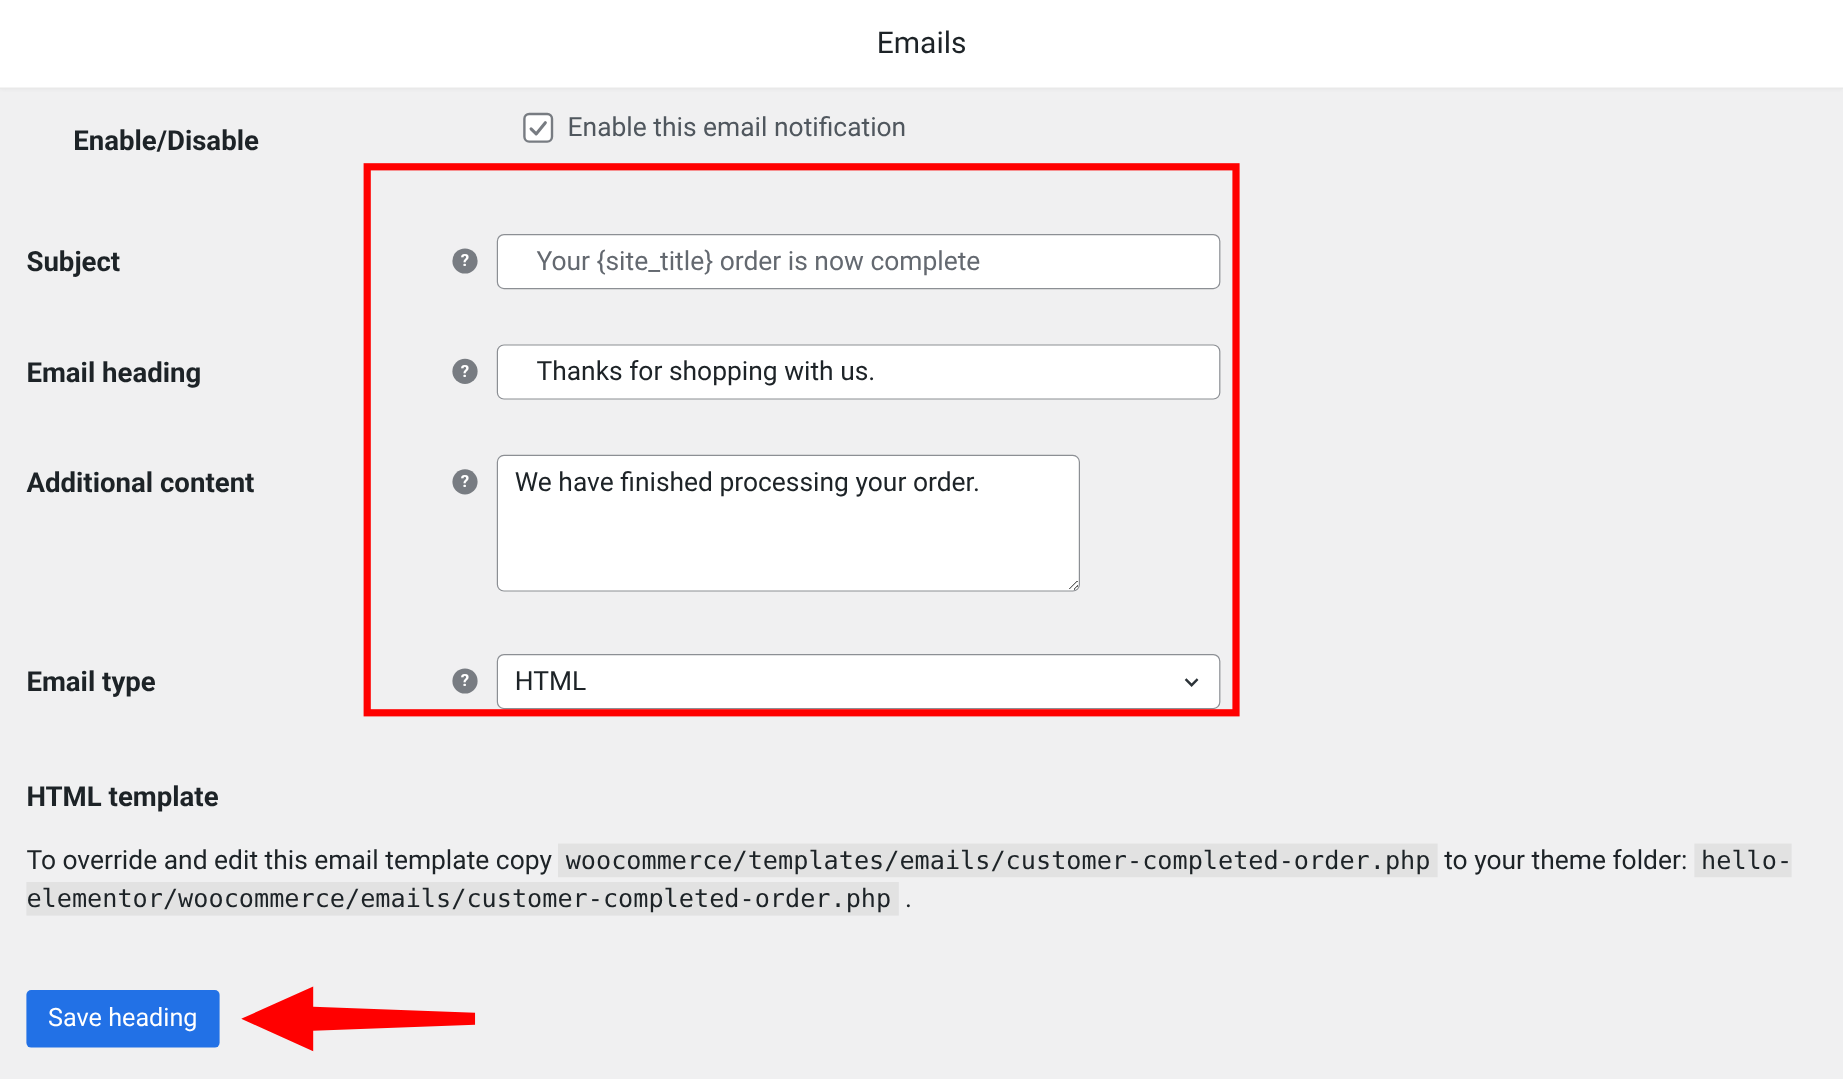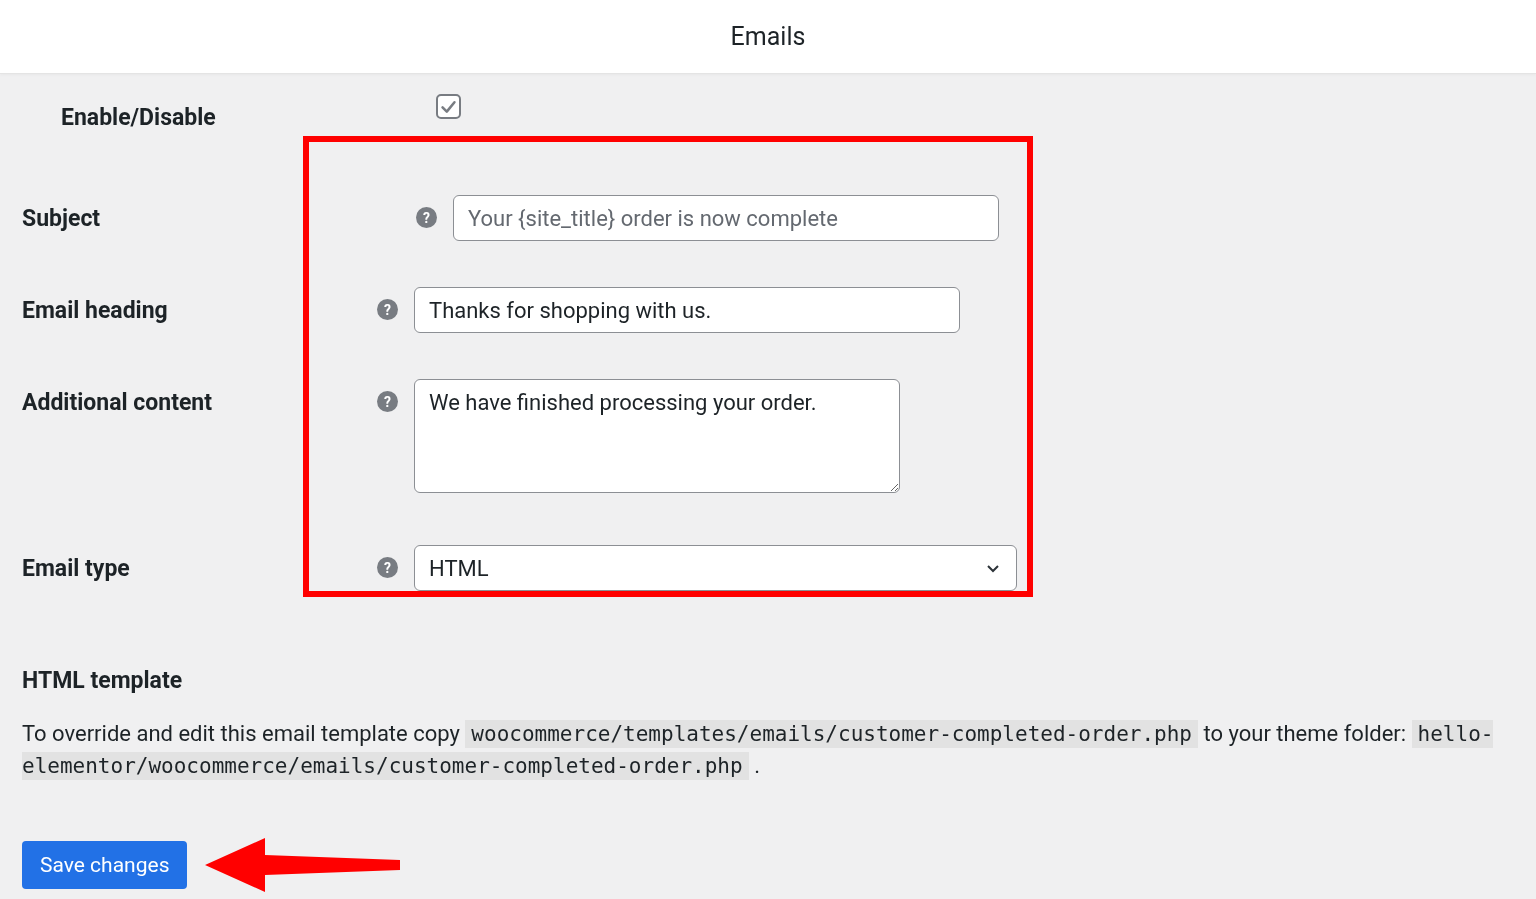--- a/index.html
+++ b/index.html
@@ -56,23 +56,23 @@
       display: flex;
       align-items: center;
       justify-content: center;
       font-size: 14px;
       font-weight: 700;
       flex-shrink: 0;
       margin-top: 12px;
       cursor: help;
     }
     .text-input {
-      width: 546px;
+      width: 603px;
       height: 46px;
-      padding: 8px 14px;
+      padding: 8px 32px;
       border: 1px solid #8c8f94;
       border-radius: 6px;
       font-size: 22px;
       background: #fff;
       color: #1d2327;
       font-family: inherit;
     }
     .text-input::placeholder { color: #646970; }
     .textarea-input {
       width: 486px;
@@ -134,21 +134,21 @@
       font-size: 22px;
       color: #50575e;
     }
     .highlight-box {
       position: absolute;
       border: 6px solid #ff0000;
       pointer-events: none;
       z-index: 5;
     }
     .html-template-section {
-      margin-top: 64px;
+      margin-top: 48px;
     }
     .html-template-heading {
       font-size: 23px;
       font-weight: 700;
       color: #1d2327;
       margin-bottom: 24px;
     }
     .template-text {
       font-size: 22px;
       line-height: 1.45;
@@ -194,24 +194,25 @@
   <div class="highlight-box" style="left:303px; top:62px; width:730px; height:461px;"></div>
 
   <div class="form-row form-row-first">
     <div class="label-col">Enable/Disable</div>
     <div class="checkbox-row">
       <div class="checkbox-box">
         <svg viewBox="0 0 20 20" fill="none" stroke-width="3" stroke-linecap="round" stroke-linejoin="round">
           <polyline points="3,11 8,16 17,5"></polyline>
         </svg>
       </div>
-    </div>
-  </div>
-
-  <div class="form-row" style="margin-top:40px;gap:39px;">
+      <span class="checkbox-label">Enable this email notification</span>
+    </div>
+  </div>
+
+  <div class="form-row" style="margin-top:40px;">
     <div class="label-col">Subject</div>
     <div class="input-col">
       <div class="help-icon">?</div>
       <input type="text" class="text-input" placeholder="Your {site_title} order is now complete" style="">
     </div>
   </div>
 
   <div class="form-row" style="margin-top:22px;">
     <div class="label-col">Email heading</div>
     <div class="input-col">
@@ -248,19 +249,19 @@
     <p class="template-text">
       <span>To override and edit this email template copy </span>
       <code>woocommerce/templates/emails/customer-completed-order.php</code>
       <span> to your theme folder: </span>
       <code>hello-elementor/woocommerce/emails/customer-completed-order.php</code>
       <span> .</span>
     </p>
   </div>
 
   <div class="save-row">
-    <button class="save-button">Save changes</button>
+    <button class="save-button">Save heading</button>
     <svg class="arrow-svg" viewBox="0 0 195 70">
       <polygon points="0,35 60,8 60,25 195,30 195,40 60,45 60,62" fill="#ff0000"></polygon>
     </svg>
   </div>
 
 </div>
 
 </body></html>

